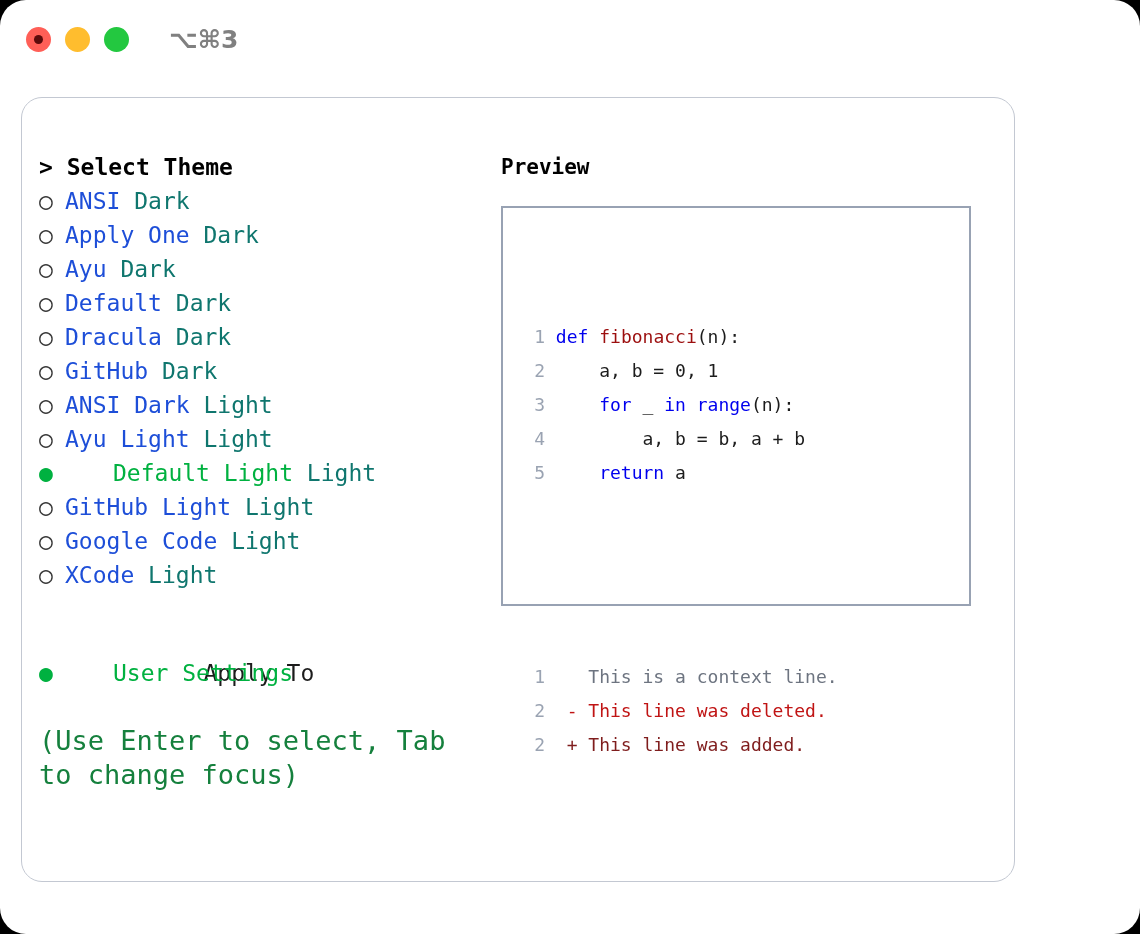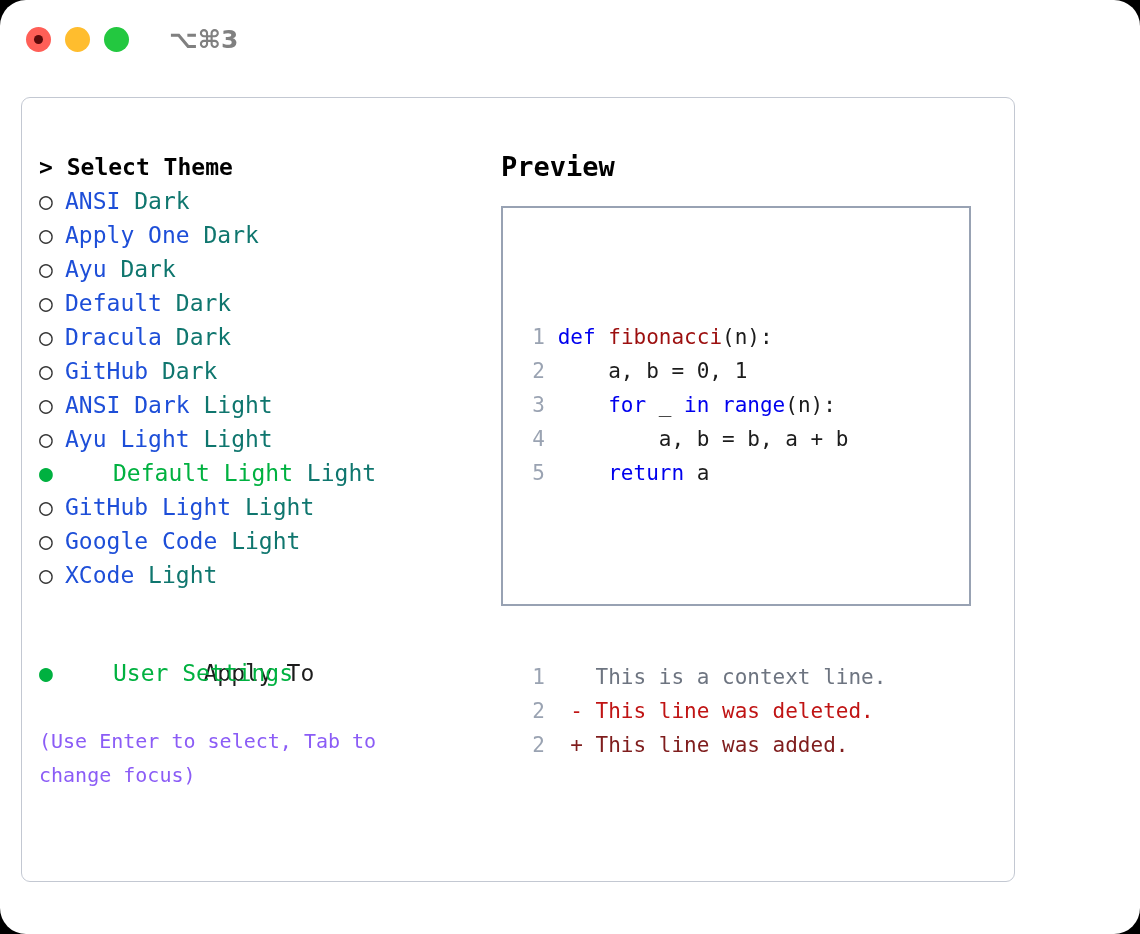--- a/index.html
+++ b/index.html
@@ -71,21 +71,21 @@
   }
 
   
   .panel {
     position: absolute;
     left: 21px;
     top: 97px;
     width: 992px;
     height: 783px;
     border: 1px solid #c3c8d2;
-    border-radius: 9px;
+    border-radius: 21px;
     background: #ffffff;
   }
 
   .panel-inner {
     position: absolute;
     left: 0;
     top: 0;
     right: 0;
     bottom: 0;
   }
@@ -129,36 +129,36 @@
     line-height: 34px;
     font-size: 23px;
     white-space: pre;
     color: #1c1c1c;
   }
 
   .spacer-sm { height: 30px; }
   .spacer-md { height: 34px; }
 
   .hint {
-    font-size: 20px;
-    line-height: 34px;
-    color: #8b5cf6;
+    font-size: 27px;
+    line-height: 34px;
+    color: #15803d;
     width: 410px;
   }
 
   
   .right-col {
     position: absolute;
     left: 479px;
     top: 52px;
     width: 490px;
   }
 
   .preview-title {
-    font-size: 27px;
+    font-size: 21px;
     font-weight: bold;
     color: #000000;
     line-height: 34px;
     height: 34px;
     white-space: pre;
   }
 
   .preview-box {
     margin-top: 22px;
     width: 470px;
@@ -166,21 +166,21 @@
     border: 2px solid #98a2b3;
     box-sizing: border-box;
     background: #ffffff;
     position: relative;
   }
 
   .code {
     position: absolute;
     left: 14px;
     top: 44px;
-    font-size: 21px;
+    font-size: 18px;
     line-height: 34px;
     white-space: pre;
   }
 
   .ln {
     display: inline-block;
     width: 28px;
     text-align: right;
     color: #9aa3b2;
   }

